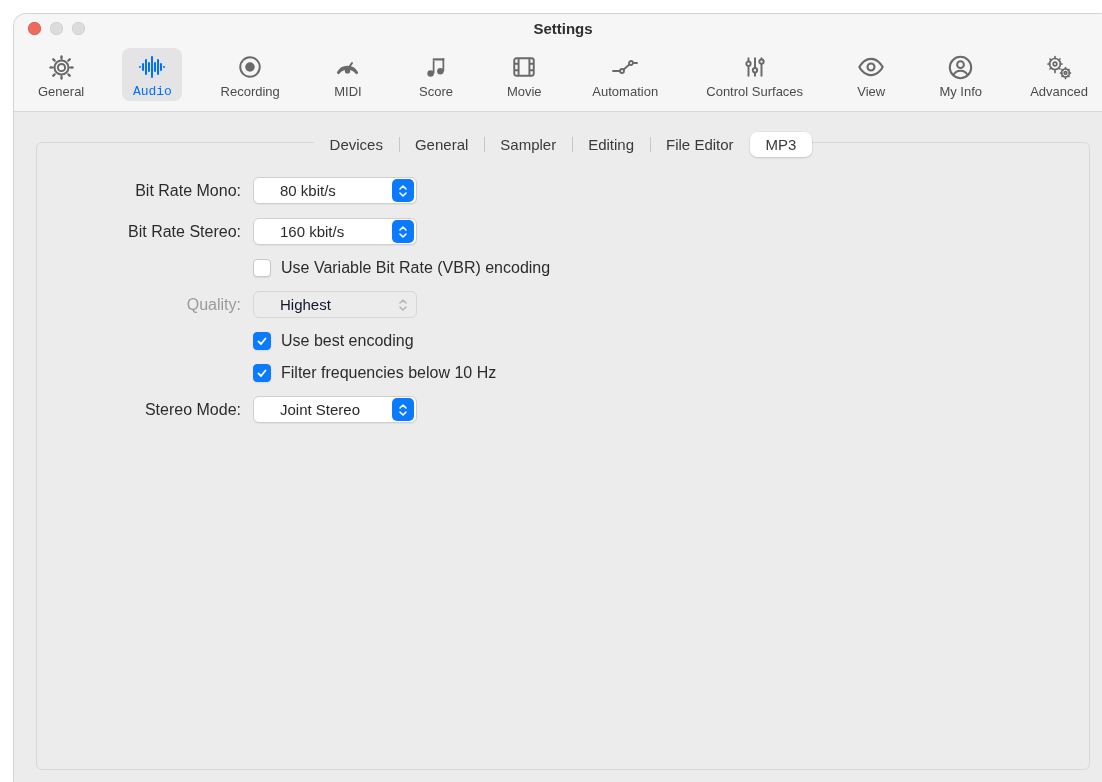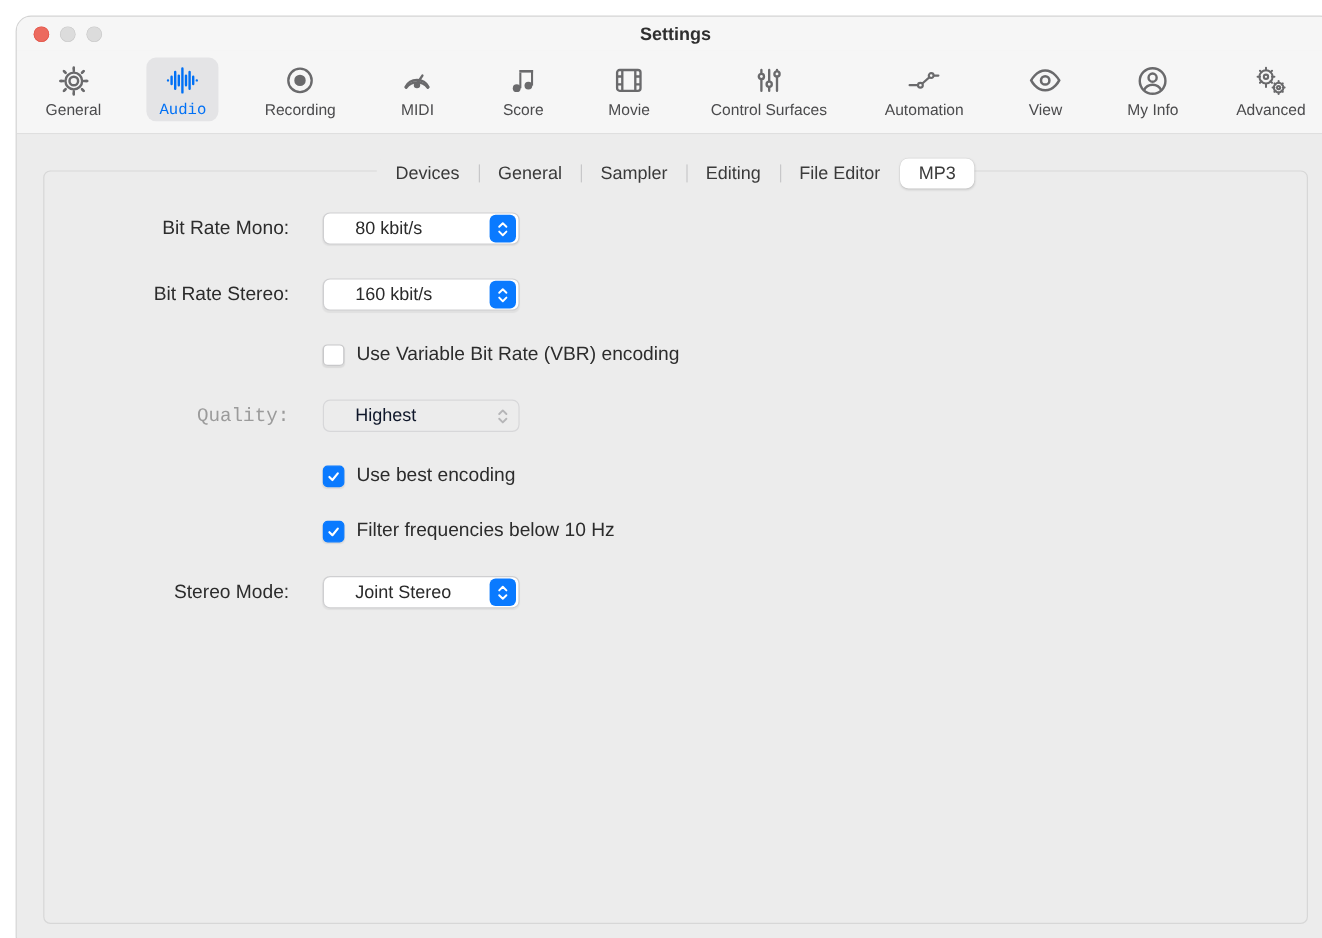--- a/index.html
+++ b/index.html
@@ -131,28 +131,27 @@
       border-radius: 6px;
       padding: 34px 24px 24px 24px;
     }
 
     .form {
       display: grid;
       grid-template-columns: 180px auto;
       column-gap: 12px;
       row-gap: 14px;
       align-items: center;
-      gap: 28px;
     }
     .form-label {
       text-align: right;
       font-size: 16px;
       color: #2c2c2c;
     }
-    .form-label.disabled { color: #9b9b9b; font-family: Liberation Mono, monospace; }
+    .form-label.disabled { color: #9b9b9b; }
 
     .popup {
       display: inline-flex;
       align-items: center;
       background: #fff;
       border: 0.5px solid #cfcfd1;
       border-radius: 6px;
       height: 27px;
       position: relative;
       min-width: 164px;
@@ -288,39 +287,39 @@
         <svg width="26" height="26" viewBox="0 0 24 24" fill="none" stroke="currentColor" stroke-width="1.8">
           <rect x="3" y="4" width="18" height="16" rx="2"></rect>
           <path d="M7 4v16M17 4v16M3 9h4M3 15h4M17 9h4M17 15h4"></path>
         </svg>
       </span>
       <span class="tb-label">Movie</span>
     </div>
 
     <div class="tb-item">
       <span class="tb-icon">
+        <svg width="28" height="28" viewBox="0 0 28 16" fill="none" stroke="currentColor" stroke-width="1.8" stroke-linecap="round">
+          <path d="M2 12 L11 12 L20 4 L26 4"></path>
+          <circle cx="11" cy="12" r="2" fill="#f6f6f6"></circle>
+            <circle cx="20" cy="4" r="2" fill="#f6f6f6"></circle>
+        </svg>
+      </span>
+      <span class="tb-label">Automation</span>
+    </div>
+
+    <div class="tb-item">
+      <span class="tb-icon">
         <svg width="26" height="26" viewBox="0 0 24 24" fill="none" stroke="currentColor" stroke-width="1.8" stroke-linecap="round">
           <path d="M6 4v16M12 4v16M18 4v16"></path>
           <circle cx="6" cy="9" r="2" fill="#f6f6f6"></circle>
             <circle cx="12" cy="15" r="2" fill="#f6f6f6"></circle>
             <circle cx="18" cy="7" r="2" fill="#f6f6f6"></circle>
         </svg>
       </span>
       <span class="tb-label">Control Surfaces</span>
-    </div>
-
-    <div class="tb-item">
-      <span class="tb-icon">
-        <svg width="28" height="28" viewBox="0 0 28 16" fill="none" stroke="currentColor" stroke-width="1.8" stroke-linecap="round">
-          <path d="M2 12 L11 12 L20 4 L26 4"></path>
-          <circle cx="11" cy="12" r="2" fill="#f6f6f6"></circle>
-            <circle cx="20" cy="4" r="2" fill="#f6f6f6"></circle>
-        </svg>
-      </span>
-      <span class="tb-label">Automation</span>
     </div>
 
     <div class="tb-item">
       <span class="tb-icon">
         <svg width="28" height="28" viewBox="0 0 24 24" fill="none" stroke="currentColor" stroke-width="1.8">
           <path d="M2 12s3.5-7 10-7 10 7 10 7-3.5 7-10 7S2 12 2 12z"></path>
             <circle cx="12" cy="12" r="3"></circle>
         </svg>
       </span>
       <span class="tb-label">View</span>

